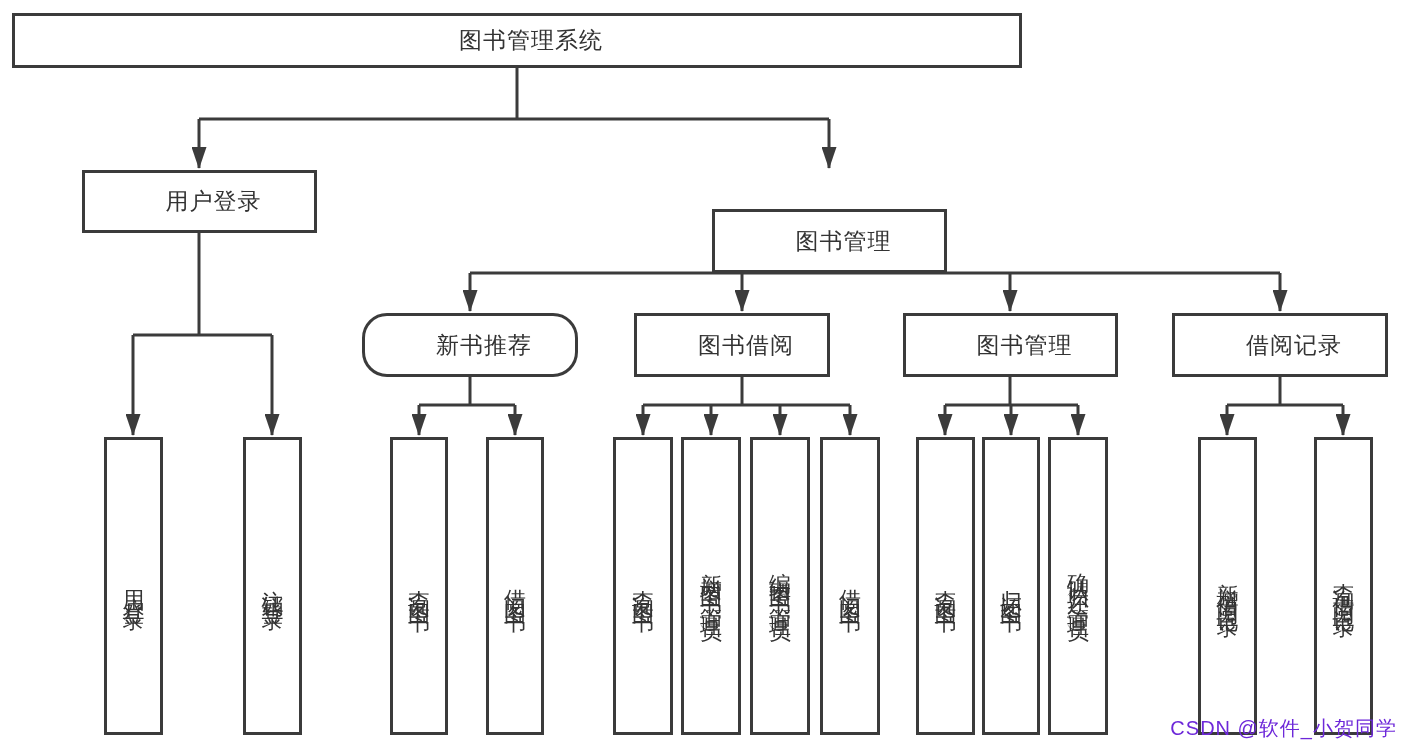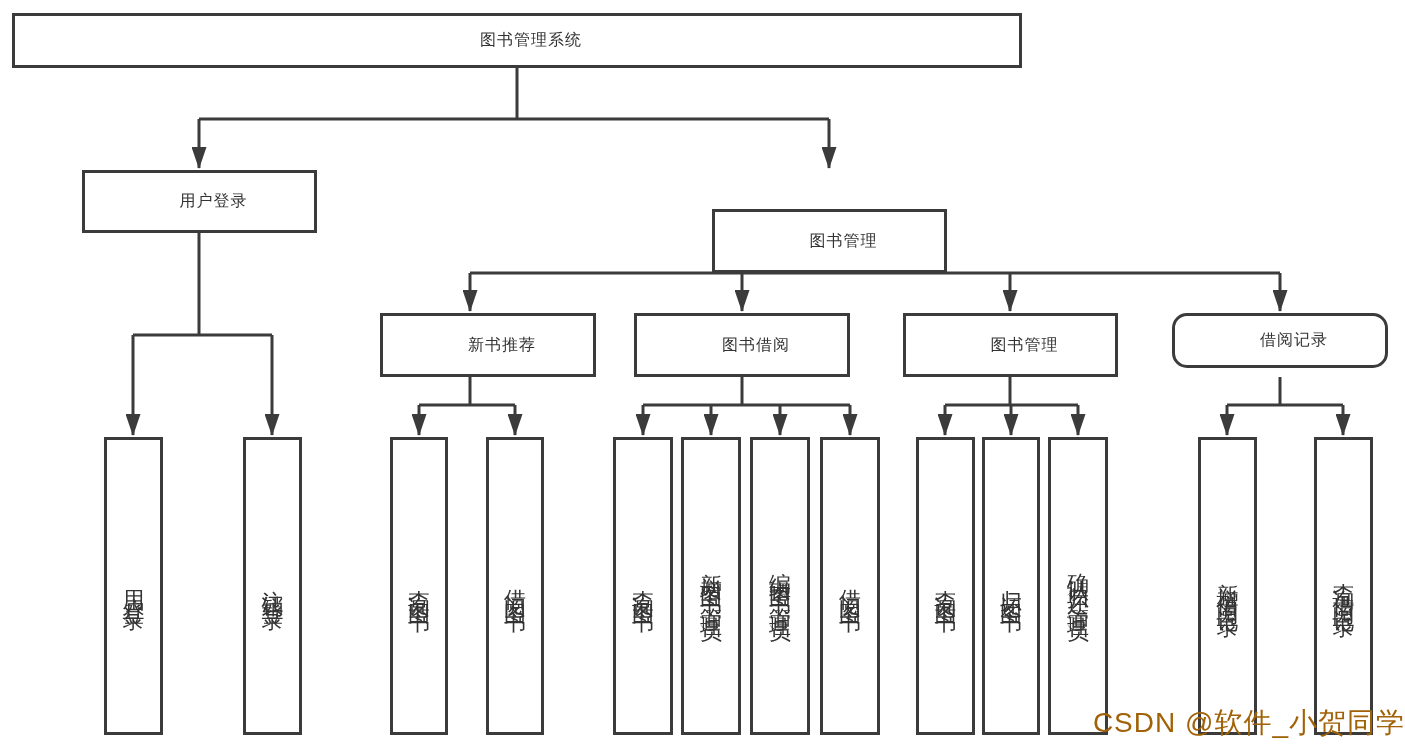--- a/index.html
+++ b/index.html
@@ -4,28 +4,28 @@
 <style>
   html,body{margin:0;padding:0;background:#fff;}
   .canvas{
     position:relative;width:1405px;height:747px;background:#ffffff;
     font-family:"Liberation Sans","DejaVu Sans",sans-serif;overflow:hidden;
   }
   .node{
     position:absolute;box-sizing:border-box;border:3px solid #3b3b3b;background:#ffffff;
     display:flex;align-items:center;justify-content:center;color:#333333;z-index:2;
   }
-  .node.h{font-size:16px;letter-spacing:1px;white-space:nowrap;padding-left:28px;}
+  .node.h{font-size:23px;letter-spacing:1px;white-space:nowrap;padding-left:28px;}
   .node.v{
     font-size:22px;writing-mode:vertical-rl;text-orientation:mixed;
     letter-spacing:7px;line-height:1;
   }
   svg.connectors{position:absolute;left:0;top:0;z-index:1;pointer-events:none;}
   .watermark{
-    position:absolute;right:0;bottom:5px;font-size:28px;color:#a16207;
+    position:absolute;right:8px;bottom:5px;font-size:20px;color:#6d28d9;
     z-index:3;letter-spacing:1px;white-space:nowrap;
   }
 </style>
 </head>
 <body>
 
 <div class="canvas">
 
   <svg class="connectors" width="1405" height="747" viewBox="0 0 1405 747">
     <defs>
@@ -75,24 +75,24 @@
       <path d="M1227,405 V435" marker-end="url(#arrow)"></path>
       <path d="M1343,405 V435" marker-end="url(#arrow)"></path>
     </g>
   </svg>
 
   <div class="node h" style="left:12px;top:13px;width:1010px;height:55px;">图书管理系统</div>
 
   <div class="node h" style="left:82px;top:170px;width:235px;height:63px;">用户登录</div>
   <div class="node h" style="left:712px;top:169px;width:235px;height:64px;margin-top:40px;">图书管理</div>
 
-  <div class="node h" style="left:380px;top:313px;width:216px;height:64px;">新书推荐</div>
-  <div class="node h" style="left:634px;top:313px;width:216px;height:64px;">图书借阅</div>
+  <div class="node h" style="left:362px;top:313px;width:216px;height:64px;border-radius:25px;">新书推荐</div>
+  <div class="node h" style="left:634px;top:313px;width:196px;height:64px;">图书借阅</div>
   <div class="node h" style="left:903px;top:313px;width:215px;height:64px;">图书管理</div>
-  <div class="node h" style="left:1172px;top:313px;width:216px;height:55px;border-radius:15px;">借阅记录</div>
+  <div class="node h" style="left:1172px;top:313px;width:216px;height:64px;">借阅记录</div>
 
   <div class="node v" style="left:104px;top:437px;width:59px;height:298px;">用户登录</div>
   <div class="node v" style="left:243px;top:437px;width:59px;height:298px;">注销登录</div>
 
   <div class="node v" style="left:390px;top:437px;width:58px;height:298px;">查询图书</div>
   <div class="node v" style="left:486px;top:437px;width:58px;height:298px;">借阅图书</div>
 
   <div class="node v" style="left:613px;top:437px;width:60px;height:298px;">查询图书</div>
   <div class="node v" style="left:681px;top:437px;width:60px;height:298px;">新增图书（管理员）</div>
   <div class="node v" style="left:750px;top:437px;width:60px;height:298px;">编辑图书（管理员）</div>

